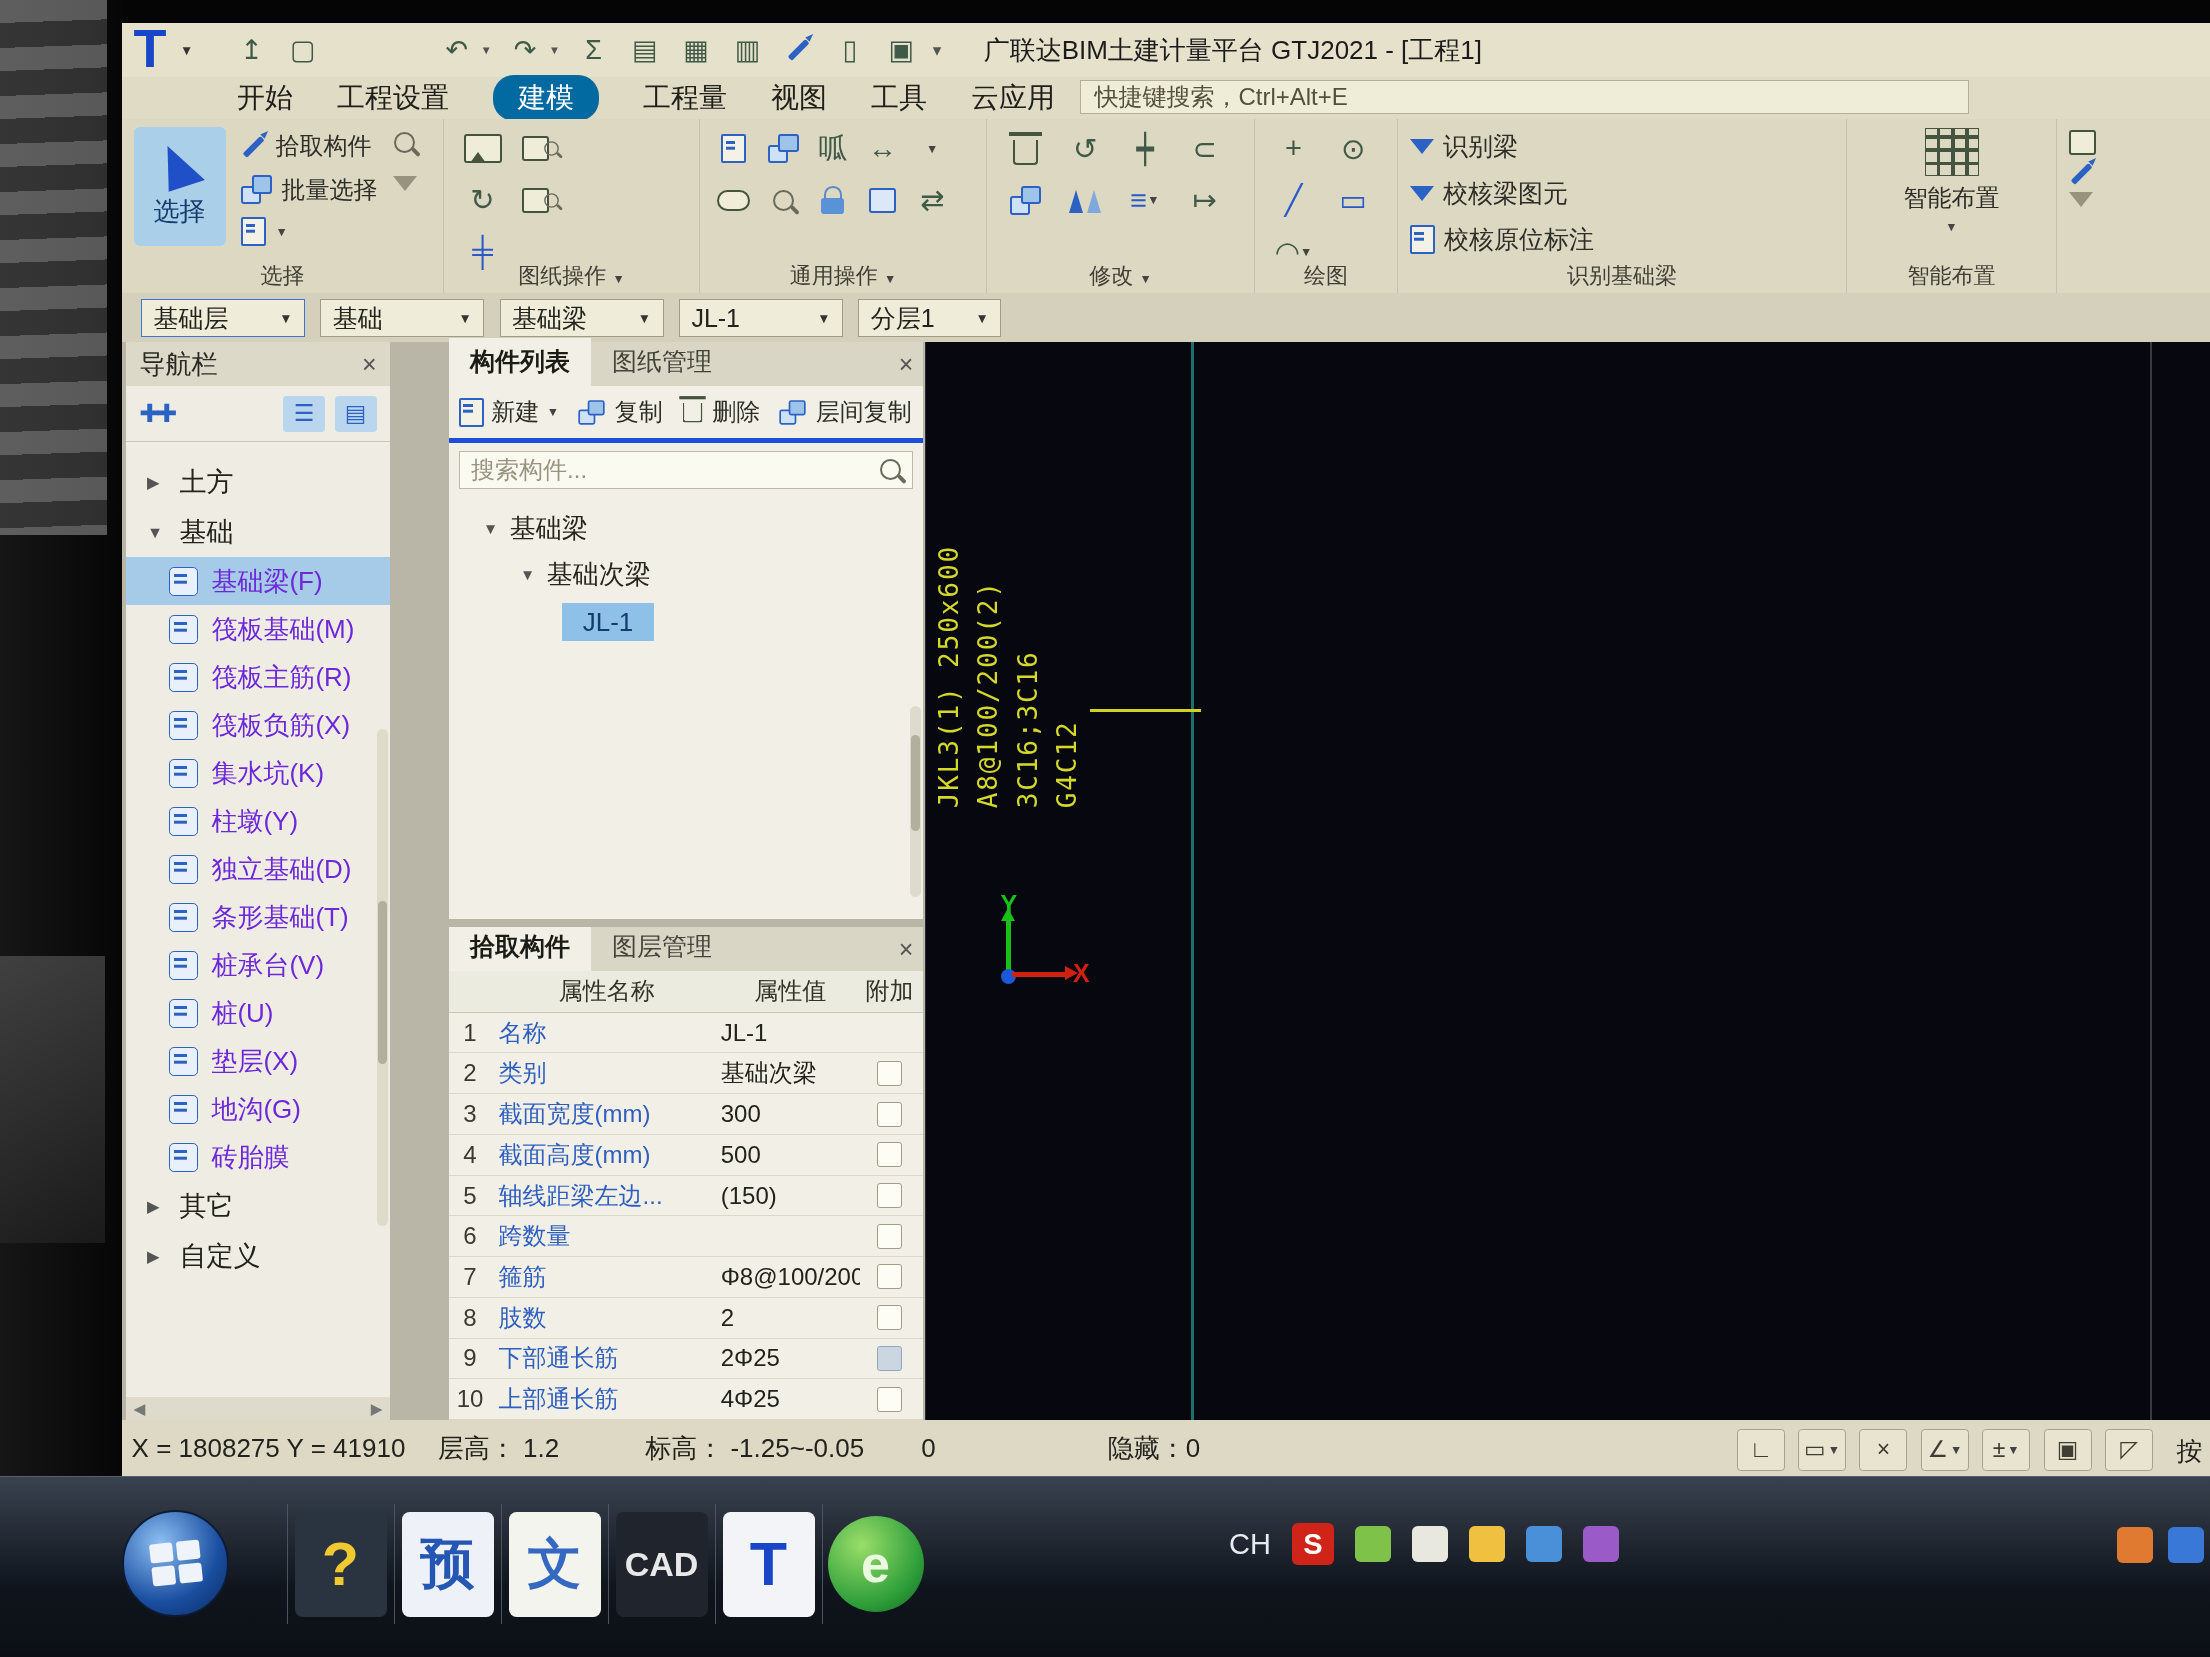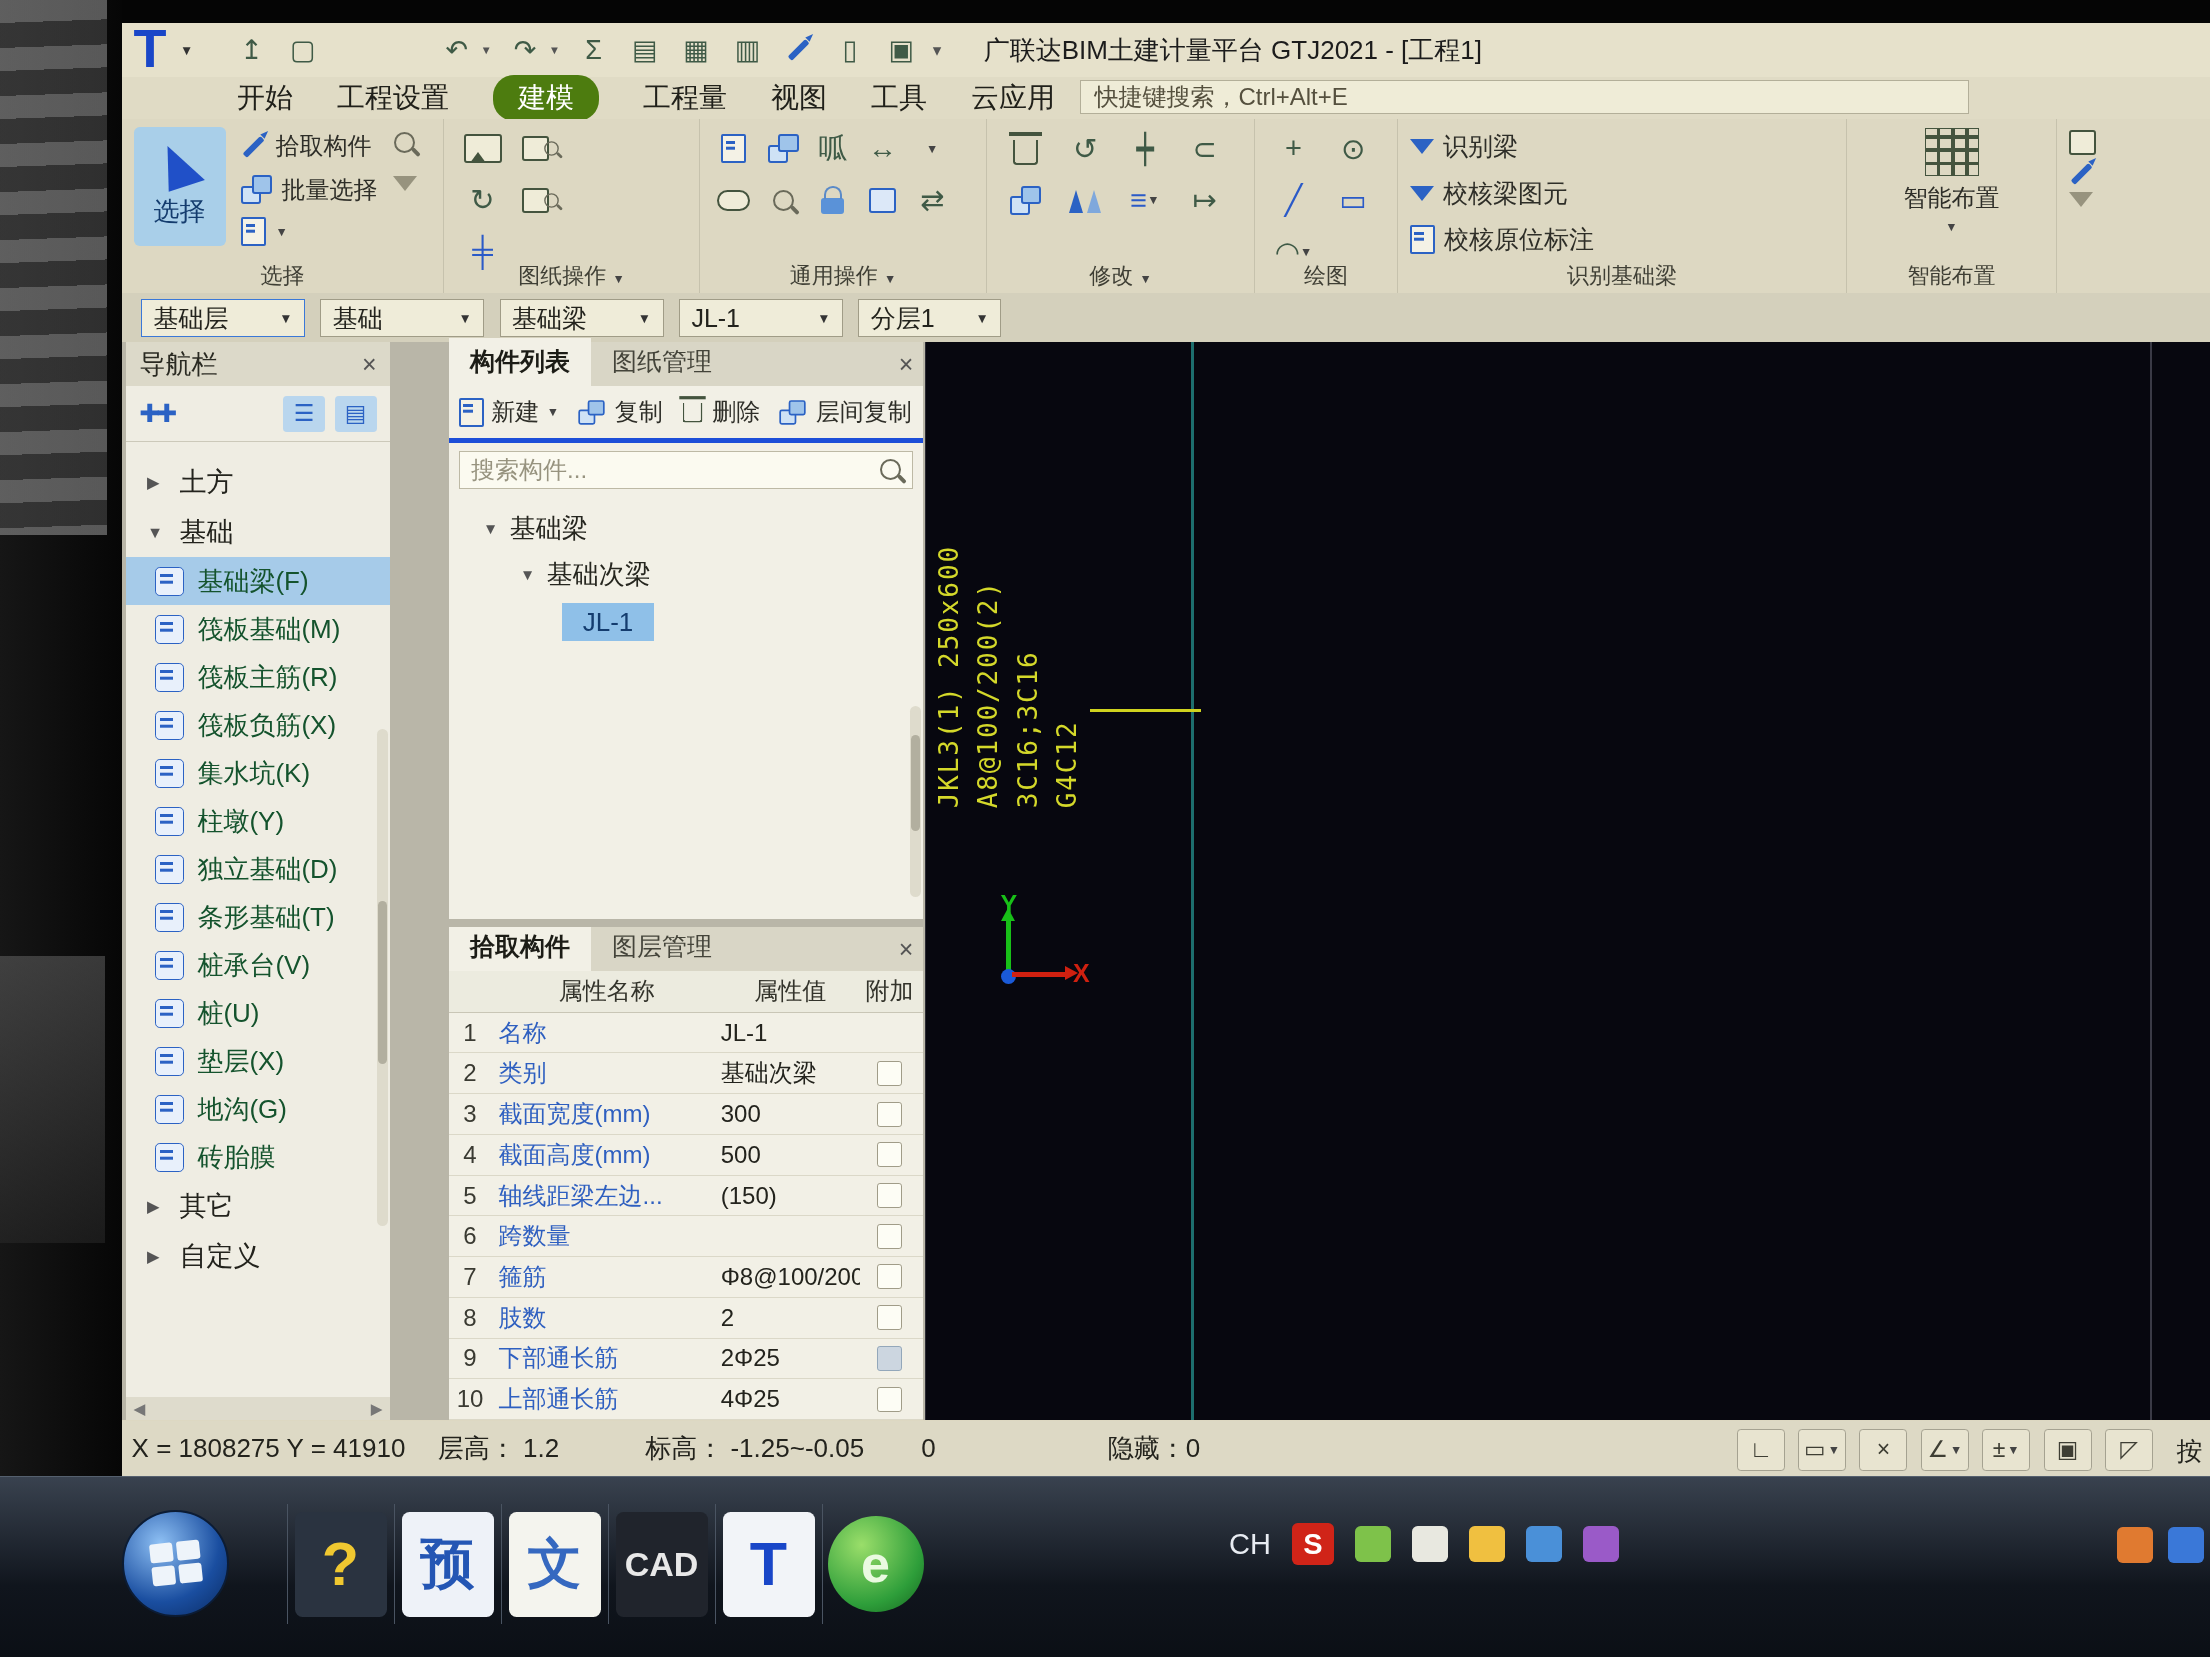--- a/index.html
+++ b/index.html
@@ -18,21 +18,21 @@
   .logo-t{font-size:54px;font-weight:bold;color:#1946c8;line-height:1;transform:translateY(-1.9px);}
   .logo-caret{font-size:13.4px;color:#333;}
   .qat{display:flex;align-items:center;gap:15.3px;margin-left:27px;}
   .qic{width:36px;height:36px;display:flex;align-items:center;justify-content:center;font-size:27px;color:#3f5a46;cursor:pointer;}
   .qcaret{font-size:11.5px;color:#555;margin-left:-9.6px;}
   .wtitle{font-size:26px;color:#1c1c1c;margin-left:29px;white-space:nowrap;}
   .tsep{font-size:17px;color:#555;}
   
   .tabs{position:absolute;left:0;top:54px;width:100%;height:42px;display:flex;align-items:center;gap:44px;padding-left:115px;box-sizing:border-box;background:#e0dbc5;}
   .mtab{font-size:28px;color:#20201a;cursor:pointer;white-space:nowrap;}
-  .mtab.active{background:#4d7c0f;color:#fff;border-radius:21px;padding:3.8px 25px;}
+  .mtab.active{background:#0369a1;color:#fff;border-radius:21px;padding:3.8px 25px;}
   .shortcut-search{position:absolute;left:958px;top:57px;width:889px;height:34px;background:#efecd7;border:1px solid #b3af99;font-size:24px;color:#55503e;display:flex;align-items:flex-start;padding-left:13.4px;box-sizing:border-box;}
   
   .ribbon{position:absolute;left:0;top:96px;width:100%;height:174px;background:#ddd8c2;display:flex;}
   .rgroup{position:relative;padding:7.6px 11.5px 29px;box-sizing:border-box;flex-shrink:0;}
   .rgroup+.rgroup{border-left:1px solid #c6c2ad;}
   .glabel{position:absolute;bottom:1.9px;left:0;right:0;text-align:center;font-size:22px;color:#3f3f35;white-space:nowrap;}
   .rbtn{display:flex;align-items:center;gap:9.6px;font-size:24px;color:#2e2e28;cursor:pointer;white-space:nowrap;}
   .rcol{display:flex;flex-direction:column;gap:11.5px;}
   .caret{font-size:12.4px;color:#444;}
   .big-select{width:92px;height:119px;background:#a9cfe9;border-radius:5.7px;display:flex;flex-direction:column;align-items:center;justify-content:center;gap:7.6px;cursor:pointer;}
@@ -82,21 +82,21 @@
   .nav{position:absolute;left:4px;top:0;width:264px;height:1078px;background:#efede3;display:flex;flex-direction:column;}
   .nav-hd{height:44px;background:#dcd9c9;display:flex;align-items:center;justify-content:space-between;padding:0 13.4px;font-size:26px;color:#2a2a22;}
   .xbtn{font-size:25px;color:#555;cursor:pointer;}
   .nav-tools{height:55px;display:flex;align-items:center;justify-content:space-between;padding:0 13.4px;border-bottom:1px solid #ccc9ba;}
   .spark{color:#2b62c4;font-size:25px;letter-spacing:-3.8px;}
   .view-toggles{display:flex;gap:9.6px;}
   .vt{width:42px;height:36px;background:#b9d6ee;border-radius:3.8px;display:flex;align-items:center;justify-content:center;color:#2b62c4;font-size:23px;cursor:pointer;}
   .nav-tree{flex:1;position:relative;padding-top:15.3px;overflow:hidden;}
   .sect{display:flex;align-items:center;gap:13.4px;height:50px;padding-left:21px;font-size:27px;color:#23231d;cursor:pointer;}
   .sect .arr{font-size:16.3px;color:#555;width:19px;}
-  .leaf{display:flex;align-items:center;gap:13.4px;height:48px;padding-left:29px;font-size:26px;color:#14532d;cursor:pointer;position:relative;}
+  .leaf{display:flex;align-items:center;gap:13.4px;height:48px;padding-left:43px;font-size:26px;color:#6d28d9;cursor:pointer;position:relative;}
   .leaf.sel{background:#a6cbe9;}
   .nico{width:27px;height:27px;border:1.9px solid #2b62c4;border-radius:4.8px;background:#e8f0fb;position:relative;flex-shrink:0;}
   .nico::after{content:"";position:absolute;left:3.8px;top:6.7px;width:13.4px;height:2.9px;background:#2b62c4;box-shadow:0 6.7px 0 #2b62c4;}
   .nav-vscroll{position:absolute;right:1.9px;top:287px;width:11.5px;height:497px;background:#dedbcc;border-radius:5.7px;}
   .nav-vscroll i{position:absolute;left:1px;right:1px;top:172px;height:163px;background:#b2af9f;border-radius:4.8px;}
   .nav-hscroll{height:23px;background:#dedbcc;display:flex;align-items:center;justify-content:space-between;padding:0 7.6px;color:#777;font-size:15.3px;}
   
   .comp{position:absolute;left:327px;top:0;width:474px;height:577px;background:#f2f0e6;display:flex;flex-direction:column;}
   .ptabs{height:44px;background:#d9d6c6;display:flex;align-items:flex-end;position:relative;}
   .ptab{font-size:25px;padding:7.6px 21px;color:#44443a;cursor:pointer;}

